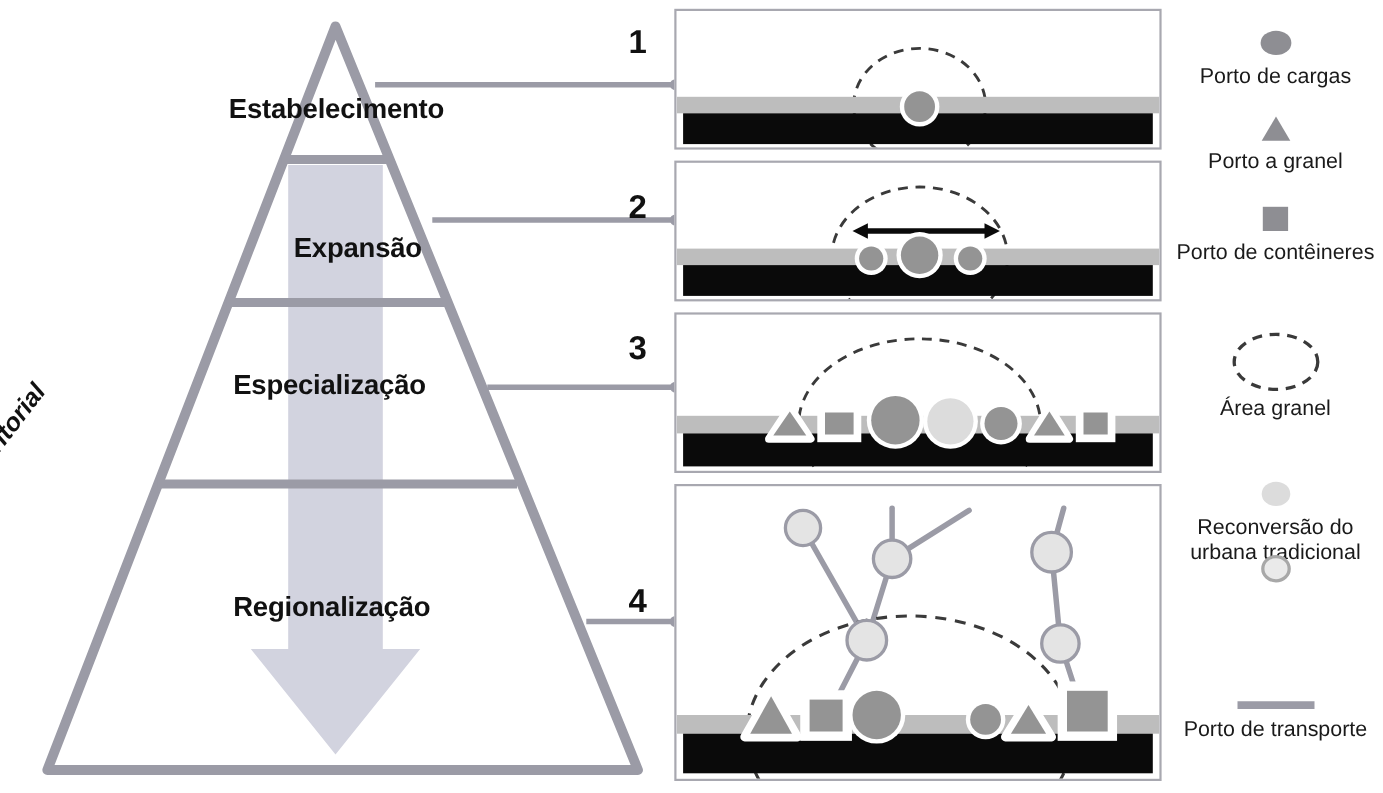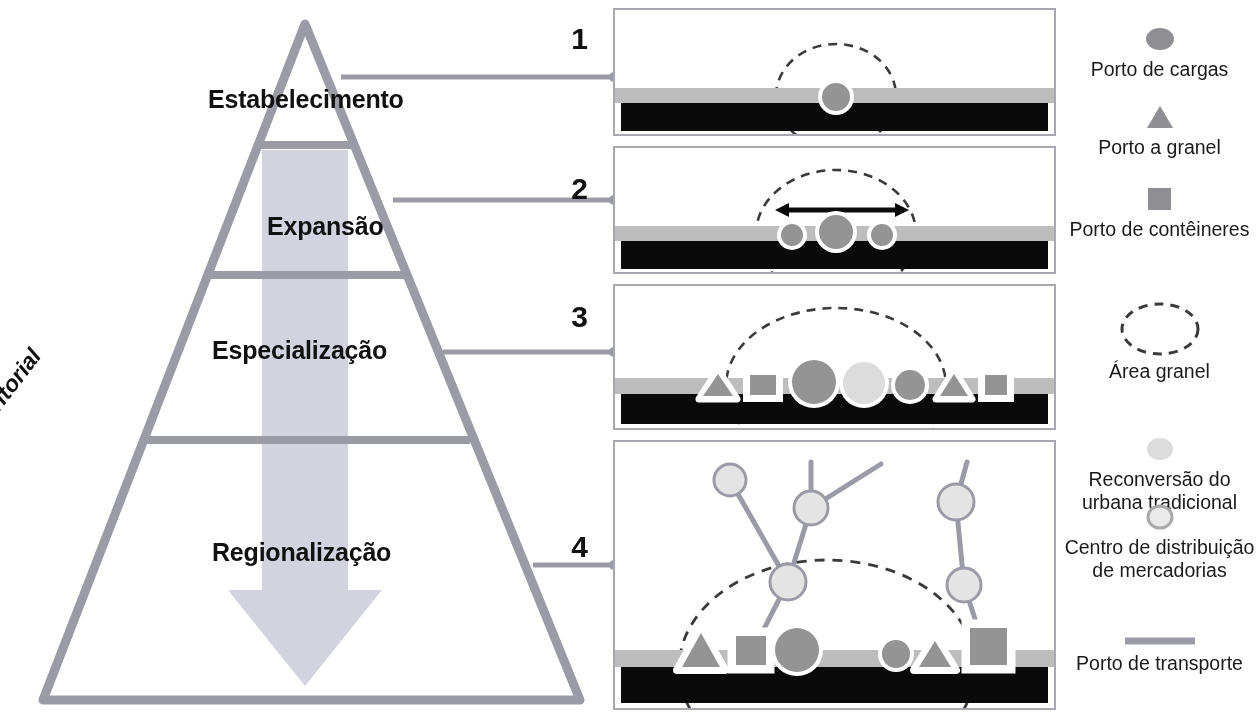--- a/index.html
+++ b/index.html
@@ -329,21 +329,20 @@
       <svg class="legend-glyph" width="46" height="28" viewBox="0 0 46 28">
         <ellipse cx="23" cy="14" rx="13" ry="11" fill="#dcdcdc"></ellipse>
       </svg>
       <span class="legend-text">Reconversão do urbana tradicional</span>
     </div>
 
     <div class="legend-item" id="legend-item-5">
       <svg class="legend-glyph" width="46" height="28" viewBox="0 0 46 28">
         <ellipse cx="23" cy="14" rx="12" ry="11" fill="#eaeaea" stroke="#a8a8a8" stroke-width="3"></ellipse>
       </svg>
-      <span class="legend-text">Centro de distribuição de mercadorias</span>
     </div>
 
     <div class="legend-item" id="legend-item-6">
       <svg class="legend-glyph" style="height:18px" width="110" height="18" viewBox="0 0 110 18">
         <line x1="20" y1="9" x2="90" y2="9" stroke="#9b9ba6" stroke-width="7" stroke-linecap="butt"></line>
       </svg>
       <span class="legend-text">Porto de transporte</span>
     </div>
 
   </div>

